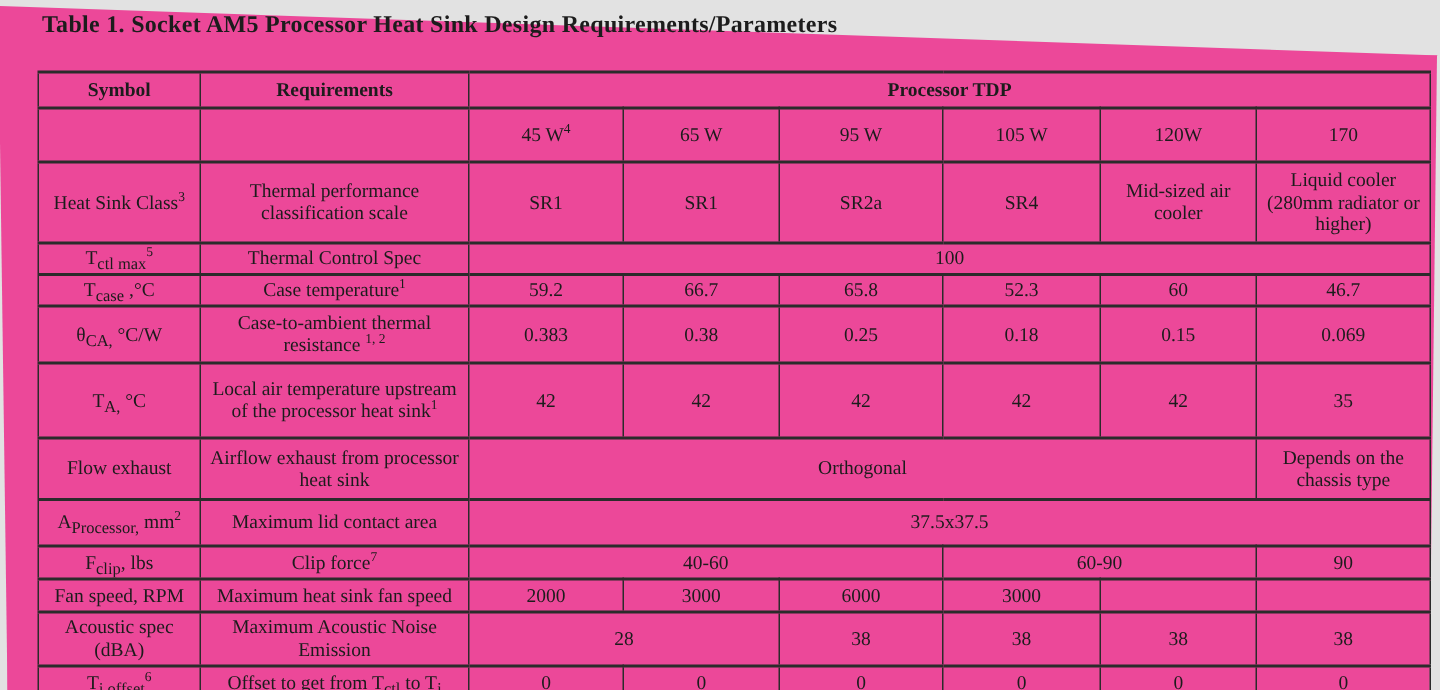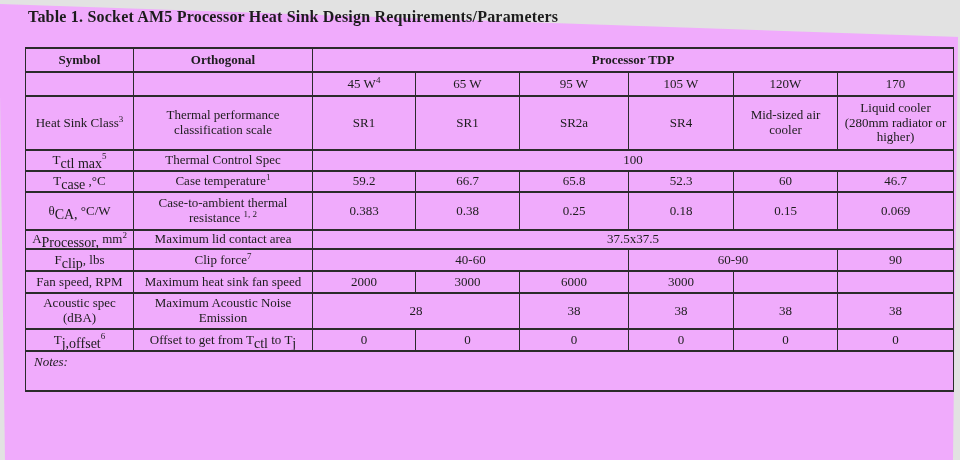--- a/index.html
+++ b/index.html
@@ -1,19 +1,19 @@
 <!DOCTYPE html>
 <html><head>
 <meta charset="utf-8">
 <style>
   * { margin:0; padding:0; box-sizing:border-box; }
   html,body { background:#ffffff; }
   .page {
     position:relative; width:960px; height:460px; overflow:hidden;
-    background:#f0abfc; font-family:"Liberation Serif","DejaVu Serif",serif;
+    background:#ec4899; font-family:"Liberation Serif","DejaVu Serif",serif;
     color:#1c1c1c;
   }
   
   .bg-wedge-top    { position:absolute; inset:0; background:#e2e2e2;
                      clip-path:polygon(0 0, 960px 0, 960px 37px, 0 4px); }
   .bg-wedge-right  { position:absolute; inset:0; background:#e2e2e2;
                      clip-path:polygon(958px 37px, 960px 36px, 960px 460px, 953px 460px); }
   .bg-wedge-left   { position:absolute; inset:0; background:#e2e2e2;
                      clip-path:polygon(0 95px, 5px 460px, 0 460px); }
 
@@ -28,30 +28,30 @@
     font-size:13px; line-height:1.15;
   }
   table.spec td, table.spec th {
     border-left:1px solid #2b2b2b; border-right:1px solid #2b2b2b;
     border-top:2px solid #2b2b2b;  border-bottom:2px solid #2b2b2b;
     text-align:center; vertical-align:middle; padding:1px 3px;
     font-weight:normal; overflow:hidden;
   }
   table.spec th { font-weight:bold; }
   sup { font-size:9px; line-height:0; vertical-align:super; }
-  sub { font-size:14px; line-height:0; vertical-align:sub;font-family:Liberation Serif, serif; }
+  sub { font-size:11px; line-height:0; vertical-align:sub;font-family:Liberation Serif, serif; }
 
   .col-sym{width:108px;} .col-desc{width:179px;} .col-c1{width:103px;}
   .col-c2{width:104px;}  .col-c3{width:109px;}  .col-c4{width:105px;}
   .col-c5{width:104px;}  .col-c6{width:116px;}
 
-  tr.hrow1{height:24px;} tr.hrow2{height:24px;}
+  tr.hrow1{height:24px;} tr.hrow2{height:36px;}
   tr.r-heatsink{height:54px;} tr.r-tctl{height:21px;} tr.r-tcase{height:21px;}
   tr.r-thetaca{height:38px;}  tr.r-ta{height:50px;}  tr.r-flow{height:41px;}
-  tr.r-aproc{height:19px;}    tr.r-fclip{height:22px;} tr.r-fan{height:22px;}
+  tr.r-aproc{height:31px;}    tr.r-fclip{height:22px;} tr.r-fan{height:22px;}
   tr.r-acoustic{height:36px;margin-top:18px;} tr.r-tj{height:22px;margin-top:40px;}
 
   tr.notes-row td {
     text-align:left; vertical-align:top; font-style:italic;
     padding:3px 0 0 8px; height:40px;
   }
 </style>
 </head>
 <body>
 
@@ -69,21 +69,21 @@
         <col class="col-c1">
         <col class="col-c2">
       <col class="col-c3">
         <col class="col-c4">
         <col class="col-c5">
         <col class="col-c6">
     </colgroup>
     <thead>
       <tr class="hrow1">
         <th>Symbol</th>
-        <th>Orthogonal</th>
+        <th>Requirements</th>
         <th colspan="6">Processor TDP</th>
       </tr>
       <tr class="hrow2">
         <td></td>
         <td></td>
       <td>45 W<sup>4</sup></td>
           <td>65 W</td>
           <td>95 W</td>
           <td>105 W</td>
           <td>120W</td>
@@ -118,20 +118,36 @@
         </tr>
         <tr class="r-thetaca">
           <td>θ<sub>CA,</sub> °C/W</td>
           <td>Case-to-ambient thermal resistance <sup>1, 2</sup></td>
           <td>0.383</td>
           <td>0.38</td>
           <td>0.25</td>
           <td>0.18</td>
           <td>0.15</td>
           <td>0.069</td>
+        </tr>
+        <tr class="r-ta">
+          <td>T<sub>A,</sub> °C</td>
+          <td>Local air temperature upstream of the processor heat sink<sup>1</sup></td>
+          <td>42</td>
+          <td>42</td>
+          <td>42</td>
+          <td>42</td>
+          <td>42</td>
+          <td>35</td>
+        </tr>
+        <tr class="r-flow">
+          <td>Flow exhaust</td>
+          <td>Airflow exhaust from processor heat sink</td>
+          <td colspan="5">Orthogonal</td>
+          <td>Depends on the chassis type</td>
         </tr>
         <tr class="r-aproc">
           <td>A<sub>Processor,</sub> mm<sup>2</sup></td>
           <td>Maximum lid contact area</td>
           <td colspan="6">37.5x37.5</td>
         </tr>
         <tr class="r-fclip">
           <td>F<sub>clip</sub>, lbs</td>
           <td>Clip force<sup>7</sup></td>
           <td colspan="3">40-60</td>

